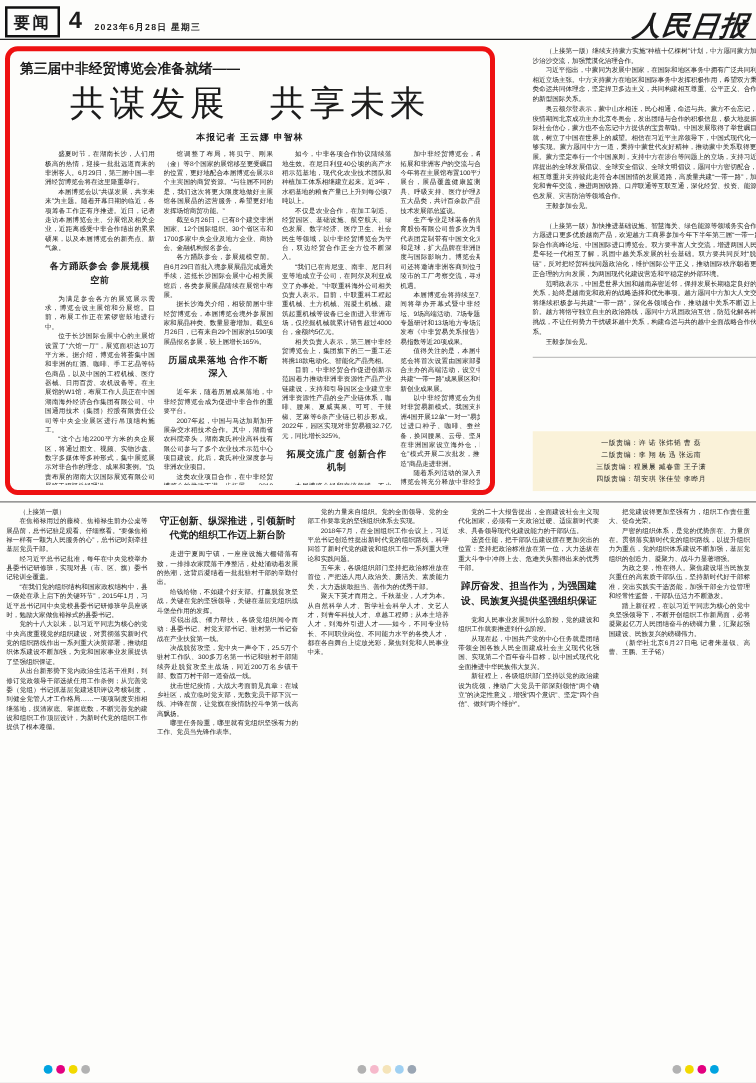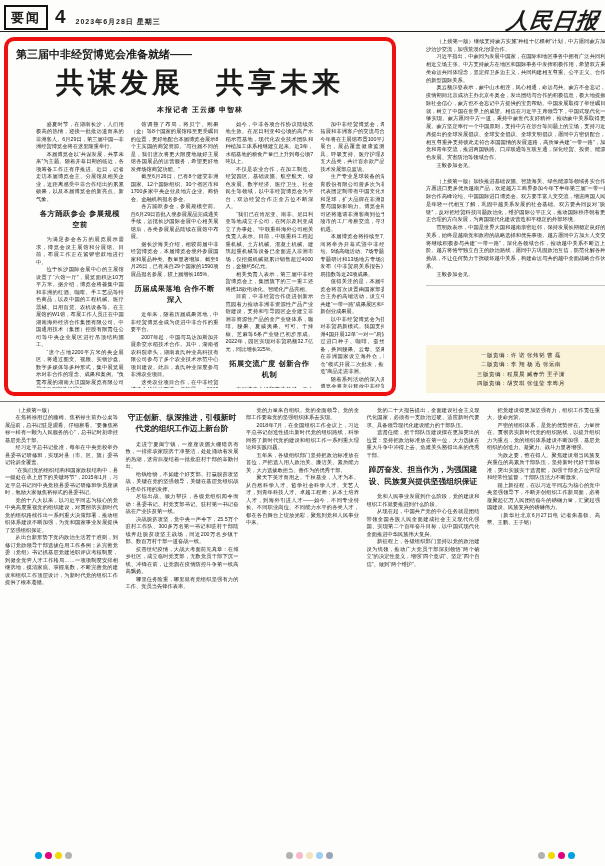--- a/index.html
+++ b/index.html
@@ -11,21 +11,21 @@
   .page-num{font-size:19px;font-weight:700;margin-left:7px;line-height:23px;}
   .header-date{font-size:7px;font-weight:700;margin-left:10px;margin-top:12px;letter-spacing:1px;}
   .paper-logo{margin-left:auto;font-family:"DejaVu Serif",serif;font-style:italic;font-weight:700;
               font-size:22px;transform:skewX(-8deg);letter-spacing:1px;margin-top:1px;}
   .header-rule{border-bottom:1.5px solid #222;margin:0;}
   
   .top-section{display:flex;gap:10px;padding:0 4px;margin-top:5px;align-items:flex-start;}
   .feature-box{width:392px;box-sizing:border-box;border:4px solid #ee1111;border-radius:10px;
                padding:5px 8px 4px;background:#fdfdfb;}
   .feature-kicker{font-size:11px;font-weight:700;margin:1px 0 3px;}
-  .feature-headline{font-size:28px;font-weight:700;text-align:center;letter-spacing:4px;line-height:36px;}
+  .feature-headline{font-size:28px;font-weight:400;text-align:center;letter-spacing:4px;line-height:36px;}
   .feature-byline{font-size:7px;font-weight:700;text-align:center;margin:4px 0 5px;letter-spacing:1px;}
   .scale-outer{overflow:hidden;margin-left:20px;}
   .scale-inner{transform:scale(0.5);transform-origin:0 0;}
   .fcols-outer{height:268px;}
   .fcols-inner{width:744px;height:536px;display:flex;gap:14px;}
   .fcol{flex:1 1 0;overflow:hidden;font-size:10.5px;line-height:15px;text-align:justify;}
   .fcol p{margin:0;text-indent:2em;}
   .col-subhead{font-weight:700;text-align:center;font-size:14.5px;line-height:21px;margin:12px 4px;
                text-indent:0;letter-spacing:1px;}
   

